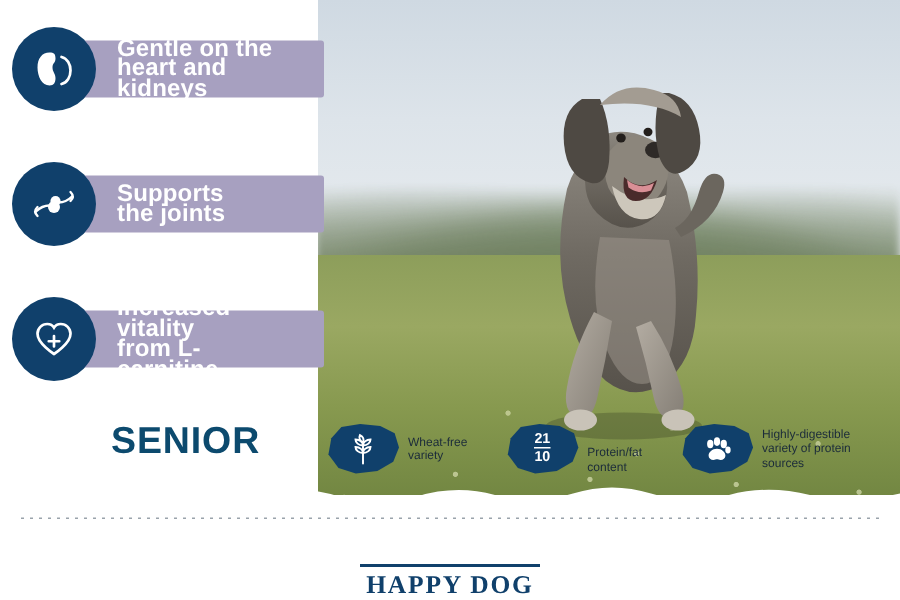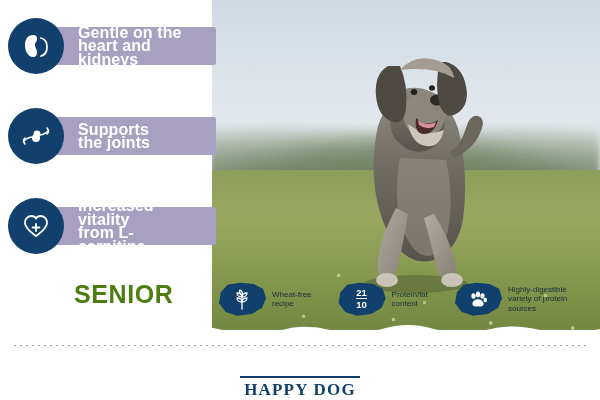--- a/index.html
+++ b/index.html
@@ -78,21 +78,21 @@
   #f2{left:8px;top:108px;}
   #f3{left:8px;top:198px;}
 
   
   .senior-stroke{
     position:absolute;left:0;top:262px;width:212px;height:62px;
     background:#ffffff;
   }
   .senior{
     position:absolute;left:74px;top:280px;
-    color:#4d7c0f;font-size:25px;font-weight:bold;letter-spacing:.6px;
+    color:#0c4a6e;font-size:25px;font-weight:bold;letter-spacing:.6px;
   }
 
   
   .badges{position:absolute;left:214px;top:268px;width:386px;height:62px;display:flex;align-items:center;}
   .badge{display:flex;align-items:center;}
   .badge .blob{
     position:relative;width:48px;height:34px;flex:0 0 48px;
     display:flex;align-items:center;justify-content:center;
   }
   .blob .shape{
@@ -102,21 +102,21 @@
   .blob svg{position:relative;z-index:2;width:24px;height:24px;}
   .blob .ratio{
     position:relative;z-index:2;color:#fff;text-align:center;
     font-size:9.5px;line-height:10px;font-weight:bold;
   }
   .blob .ratio .den{border-top:1px solid #fff;display:inline-block;padding-top:.5px;}
   .badge .btext{
     margin-left:6px;color:#1b2b3a;font-size:8px;line-height:9.5px;max-width:82px;
   }
   #b1{margin-left:4px;}
-  #b2{margin-left:26px;}
+  #b2{margin-left:26px;align-items:flex-end;}
   #b3{margin-left:26px;}
 
   
   .torn{
     position:absolute;left:0;top:330px;width:600px;height:70px;background:#ffffff;
   }
   .torn svg{position:absolute;left:0;top:-14px;width:600px;height:26px;display:block;}
 
   .dots{
     position:absolute;left:14px;top:345px;width:572px;height:1px;
@@ -257,21 +257,21 @@
         <div class="shape"></div>
         <svg viewBox="0 0 24 24" xmlns="http://www.w3.org/2000/svg" stroke="#ffffff" fill="none" stroke-width="1.3" stroke-linecap="round">
           <path d="M12 22V8"></path>
           <path d="M12 10c-3 0-5-2-5-4 3 0 5 2 5 4zM12 10c3 0 5-2 5-4-3 0-5 2-5 4z"></path>
           <path d="M12 15c-3 0-5-2-5-4 3 0 5 2 5 4zM12 15c3 0 5-2 5-4-3 0-5 2-5 4z"></path>
           <path d="M12 8c-2-1-3-3-2-5 2 1 3 3 2 5z"></path>
         </svg>
       </div>
       <div class="btext">
         <span>Wheat-free</span><br>
-        <span>recipe</span>
+        <span>variety</span>
       </div>
     </div>
 
     <div class="badge" id="b2">
       <div class="blob">
         <div class="shape"></div>
         <div class="ratio">
           <div>21</div>
           <div class="den">10</div>
         </div>

